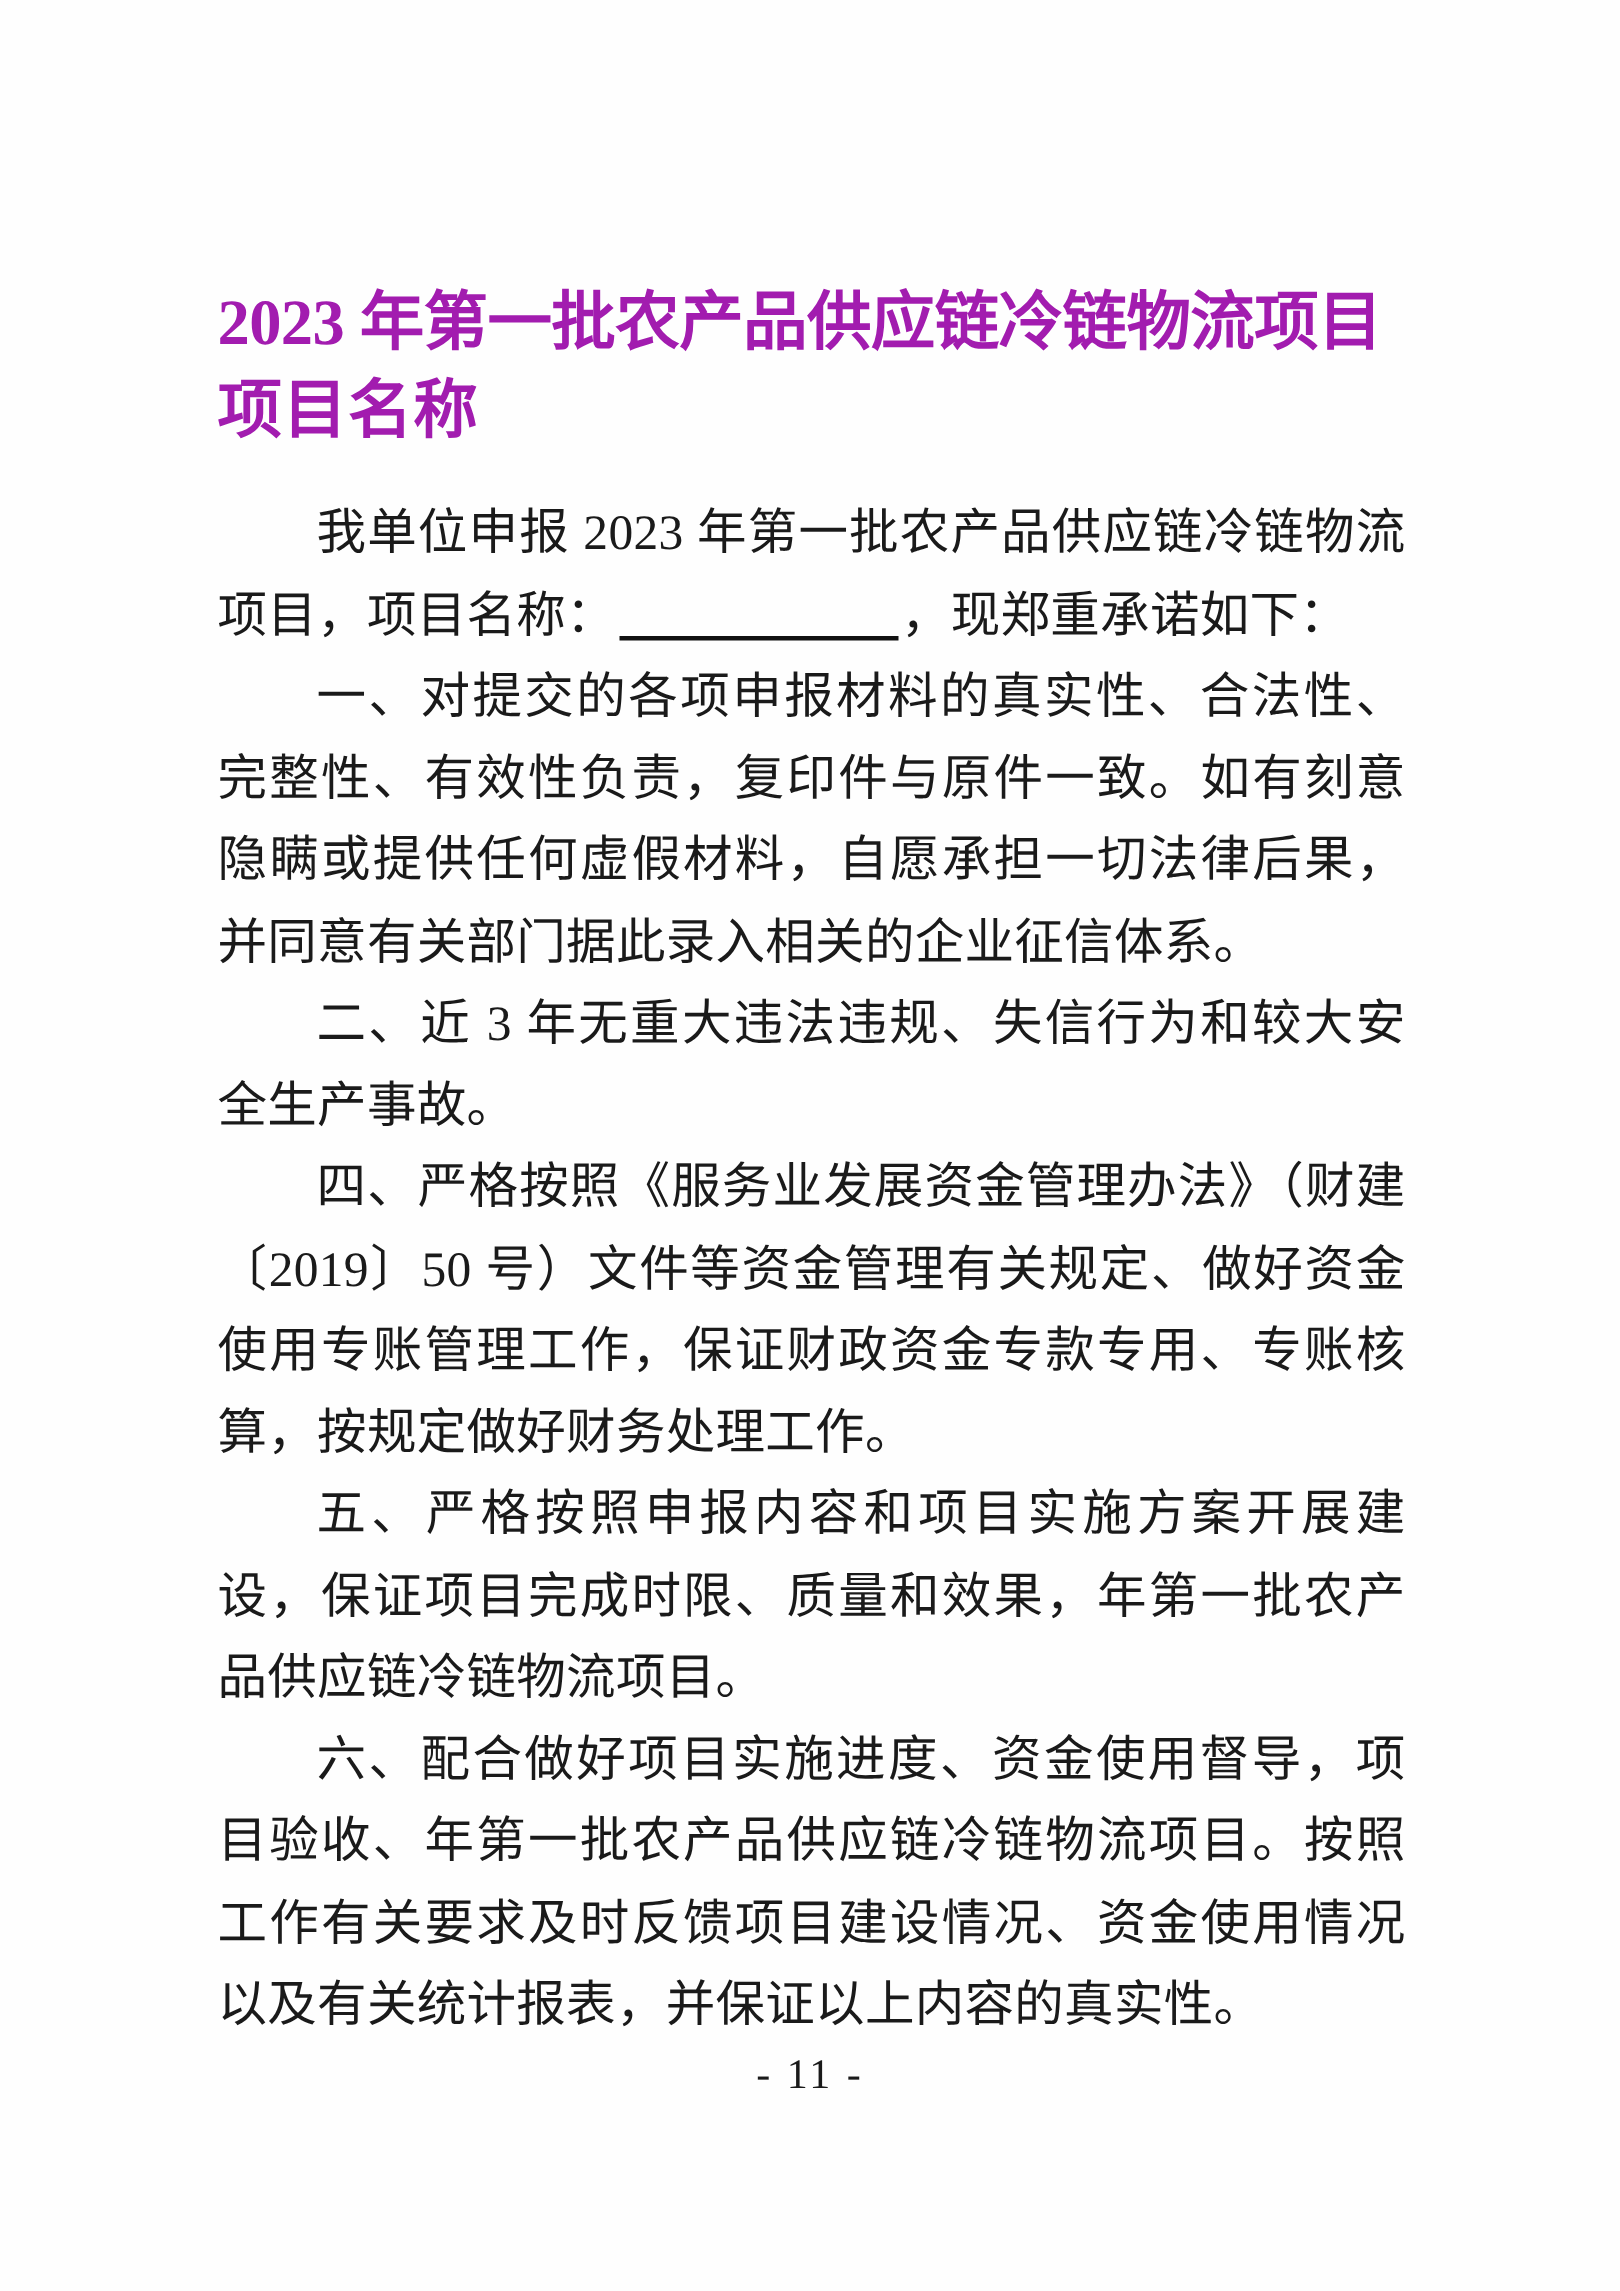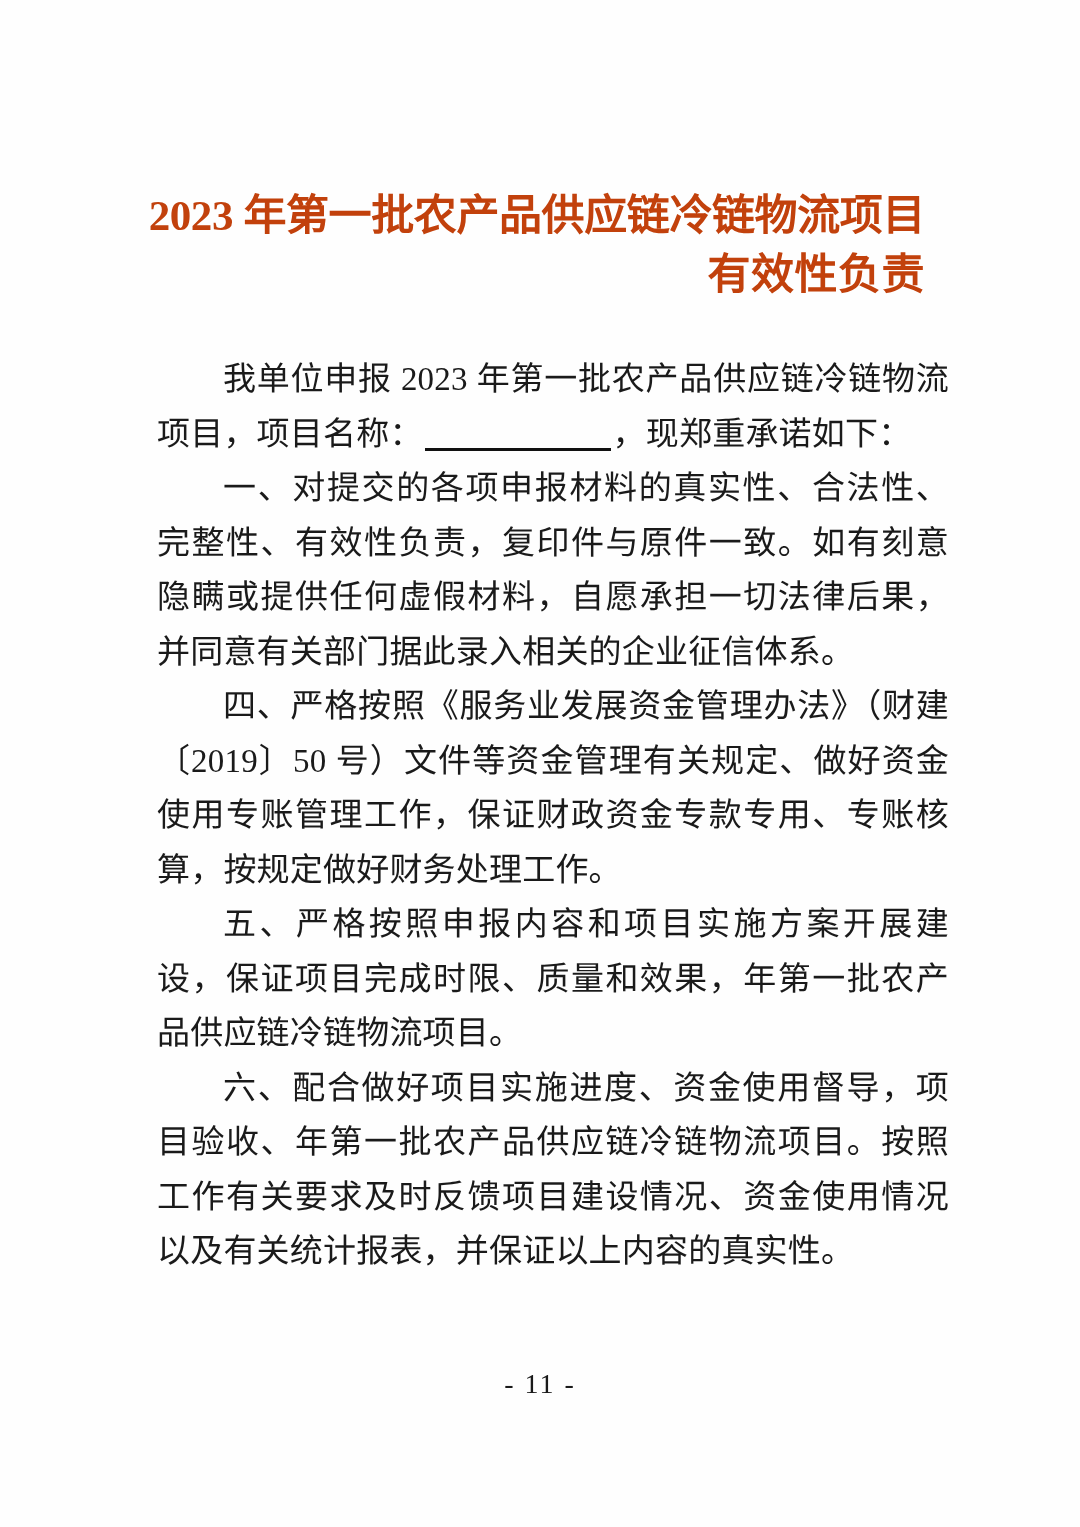--- a/index.html
+++ b/index.html
@@ -20,46 +20,45 @@
 
   .page {
     position: absolute;
     inset: 0;
     background: #fefefe;
   }
 
   
   .doc-title {
     position: absolute;
-    left: 135px;
+    left: 145px;
     top: 186px;
     width: 790px;
-    text-align: right;
+    text-align: left;
     font-family: "Liberation Serif", "DejaVu Serif", serif;
     font-weight: bold;
     font-size: 43px;
     line-height: 59px;
     letter-spacing: 0.5px;
-    color: #c2410c;
+    color: #a21caf;
   }
   .doc-title .title-line {
     display: block;
     white-space: nowrap;
   }
   .doc-title .title-line-1 {
     letter-spacing: -0.4px;
   }
 
   
   .body-block {
     position: absolute;
     left: 145px;
-    top: 352px;
+    top: 329px;
     width: 792px;
-    margin-left: 12px;
   }
 
   .para {
     font-family: "Liberation Serif", "DejaVu Serif", serif;
     font-size: 33px;
     line-height: 54.5px;
     color: #1a1a1a;
     text-align: justify;
     text-justify: inter-character;
     text-indent: 66px;
@@ -93,29 +92,30 @@
     color: #1a1a1a;
   }
 </style>
 </head>
 <body>
 
 <div class="page">
 
   <div class="doc-title">
     <span class="title-line title-line-1">2023 年第一批农产品供应链冷链物流项目</span>
-    <span class="title-line title-line-2">有效性负责</span>
+    <span class="title-line title-line-2">项目名称</span>
   </div>
 
   <div class="body-block">
 
     <p class="para"><span>我单位申报 2023 年第一批农产品供应链冷链物流项目，项目名称：</span><span class="blank-line"></span><span>，现郑重承诺如下：</span></p>
 
     <p class="para">一、对提交的各项申报材料的真实性、合法性、完整性、有效性负责，复印件与原件一致。如有刻意隐瞒或提供任何虚假材料，自愿承担一切法律后果，并同意有关部门据此录入相关的企业征信体系。</p>
 
+    <p class="para">二、近 3 年无重大违法违规、失信行为和较大安全生产事故。</p>
 
 
     <p class="para">四、严格按照《服务业发展资金管理办法》（财建〔2019〕50 号）文件等资金管理有关规定、做好资金使用专账管理工作，保证财政资金专款专用、专账核算，按规定做好财务处理工作。</p>
 
     <p class="para">五、严格按照申报内容和项目实施方案开展建设，保证项目完成时限、质量和效果，年第一批农产品供应链冷链物流项目。</p>
 
     <p class="para">六、配合做好项目实施进度、资金使用督导，项目验收、年第一批农产品供应链冷链物流项目。按照工作有关要求及时反馈项目建设情况、资金使用情况以及有关统计报表，并保证以上内容的真实性。</p>
 
   </div>
 

